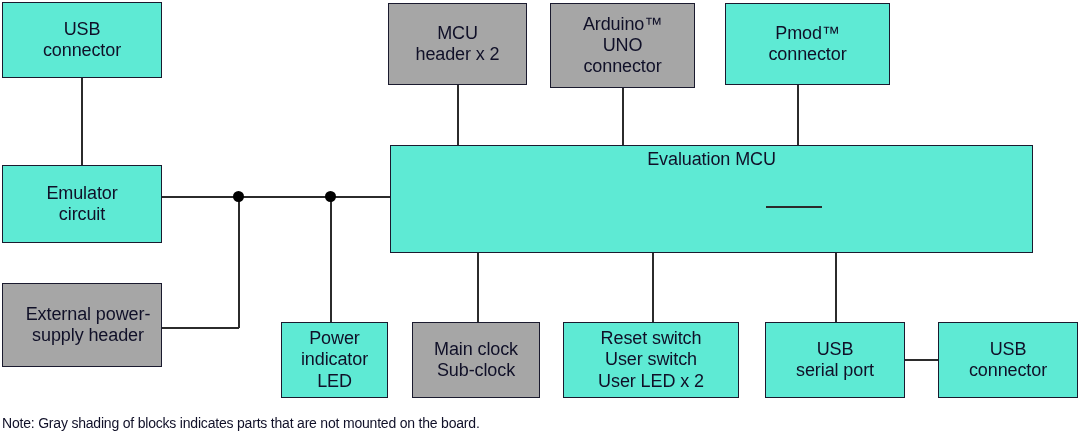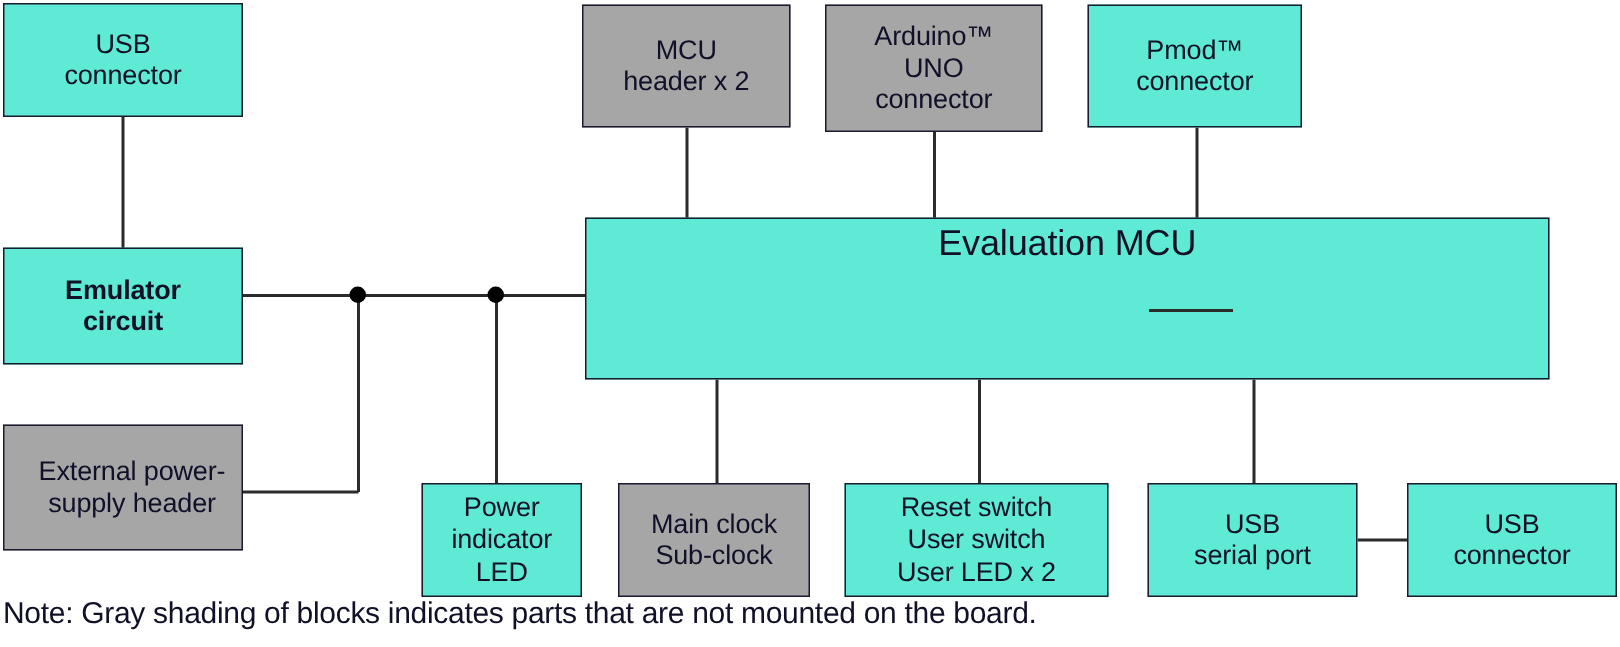--- a/index.html
+++ b/index.html
@@ -30,21 +30,21 @@
     letter-spacing: -0.1px;
   }
   .blue   { background: #5eead4; }
   .gray   { background: #A6A6A6; }
   .group-label {
     position: absolute;
     top: 3px;
     left: 0;
     right: 0;
     text-align: center;
-    font-size: 24px;
+    font-size: 18px;
     color: #101028;
   }
   .inner {
     position: absolute;
     box-sizing: border-box;
     border: 1.5px solid #17305c;
     background: #4472C4;
     display: flex;
     align-items: center;
     justify-content: center;
@@ -63,22 +63,22 @@
   .dot {
     position: absolute;
     width: 11px;
     height: 11px;
     border-radius: 50%;
     background: #000000;
   }
   .note {
     position: absolute;
     left: 2px;
-    bottom: 10px;
-    font-size: 20px;
+    bottom: 0;
+    font-size: 14px;
     color: #101028;
     white-space: nowrap;
     letter-spacing: -0.2px;
   }
 </style>
 </head>
 <body>
 
 <div id="canvas">
 
@@ -108,24 +108,24 @@
   <div class="block blue" style="left:2px; top:2px; width:160px; height:76px;">USB
 connector</div>
 
   <div class="block gray" style="left:388px; top:3px; width:139px; height:82px;">MCU
 header x 2</div>
 
   <div class="block gray" style="left:550px; top:3px; width:145px; height:85px;">Arduino™
 UNO
 connector</div>
 
-  <div class="block blue" style="left:725px; top:3px; width:143px; height:82px;">Pmod™
+  <div class="block blue" style="left:725px; top:3px; width:165px; height:82px;">Pmod™
 connector</div>
 
-  <div class="block blue" style="left:2px; top:165px; width:160px; height:78px;font-weight:bold;">Emulator
+  <div class="block blue" style="left:2px; top:165px; width:160px; height:78px;">Emulator
 circuit</div>
 
   <div class="block blue" style="left:390px; top:145px; width:643px; height:108px; display:block;">
     <div class="group-label">Evaluation MCU</div>
   </div>
 
   <div class="block gray" style="left:2px; top:283px; width:160px; height:84px;padding-left:12px;">External power-
 supply header</div>
 
   <div class="block blue" style="left:281px; top:322px; width:107px; height:76px;">Power

